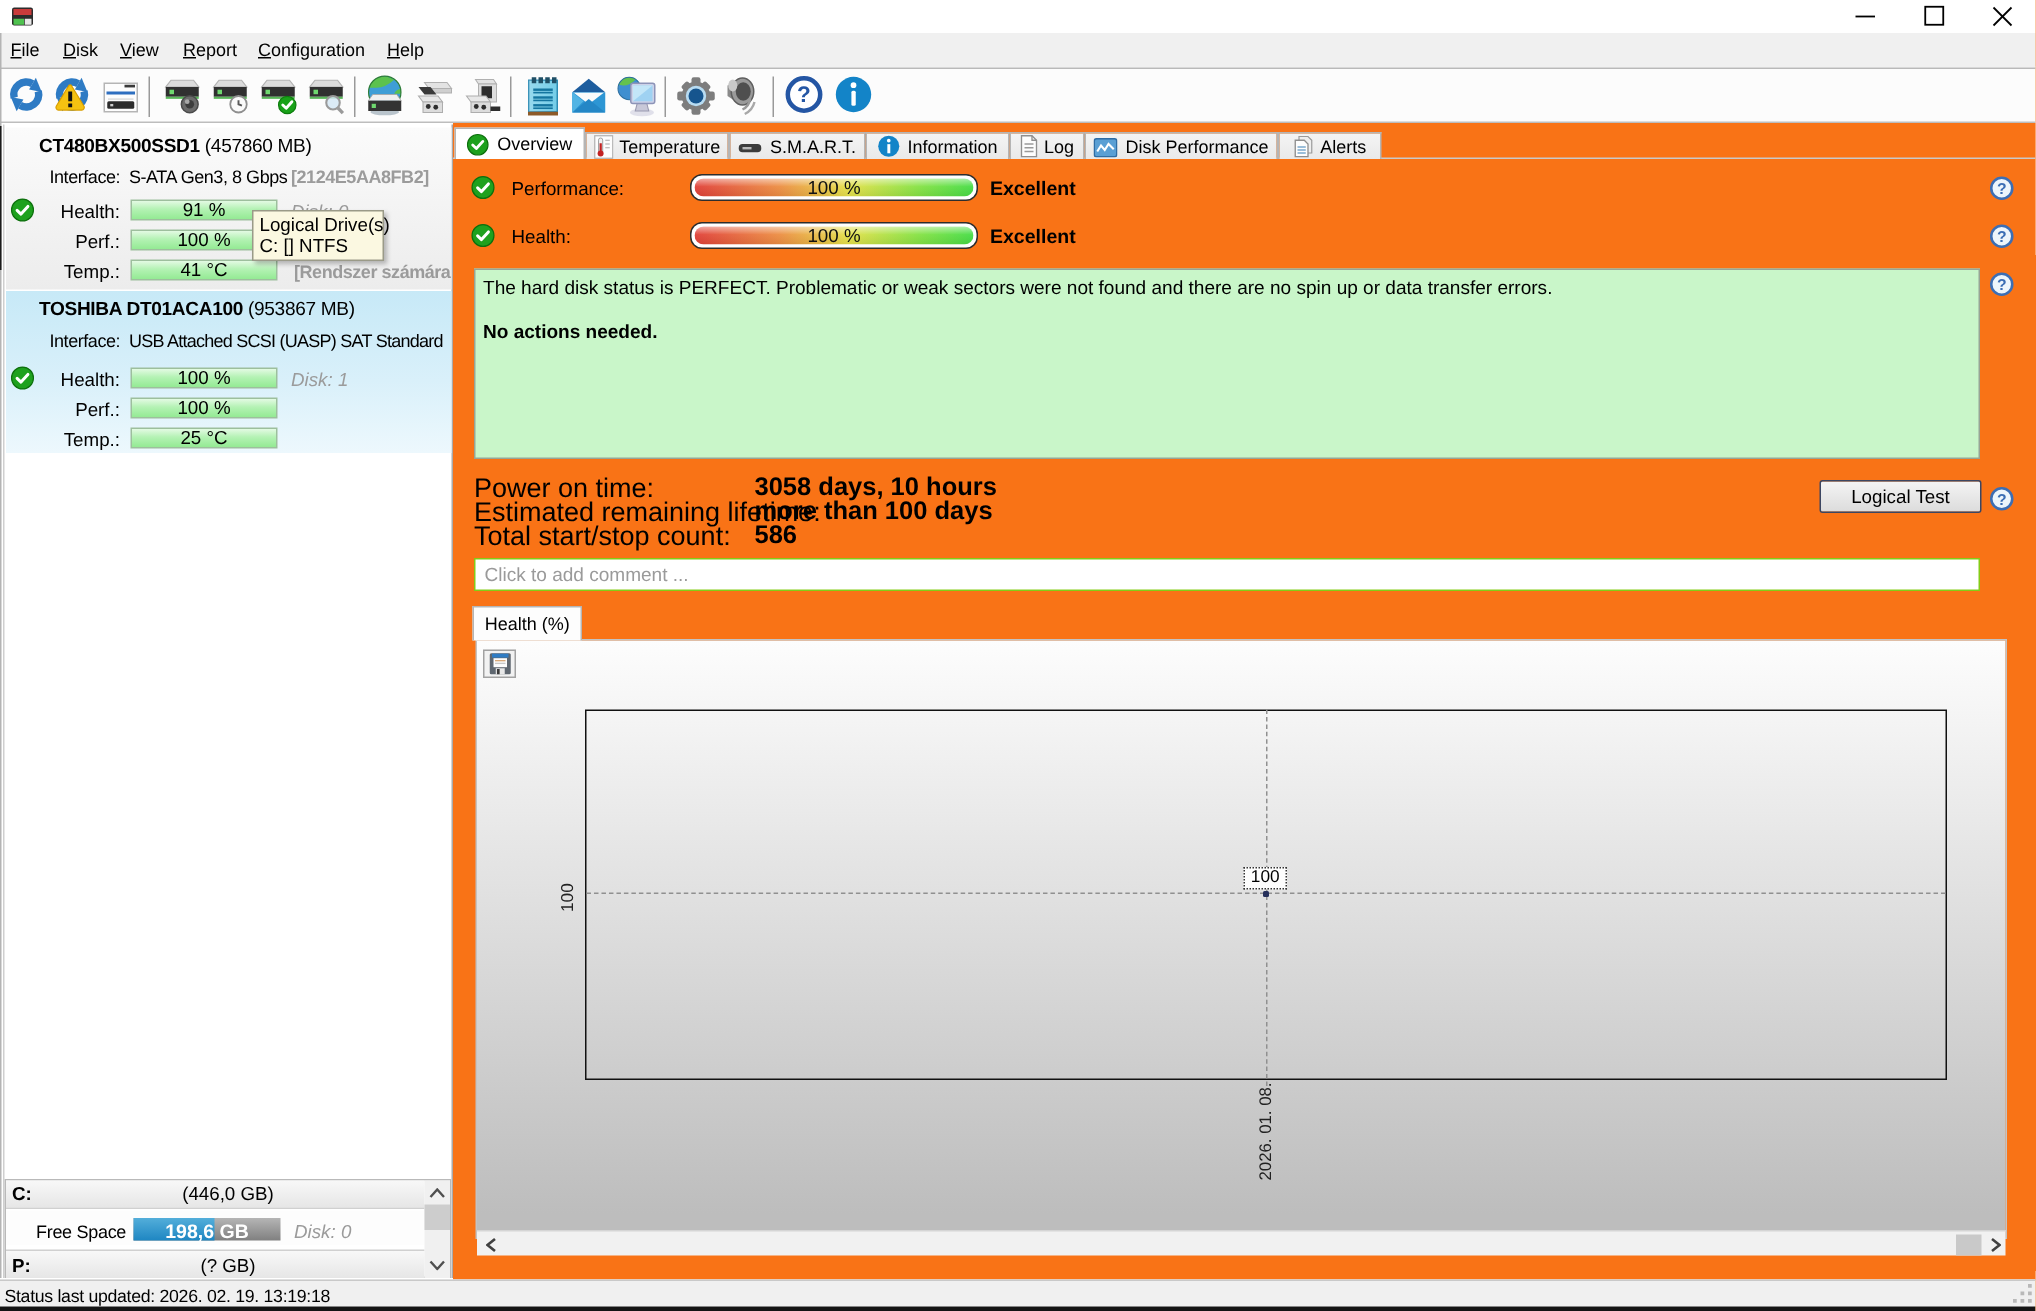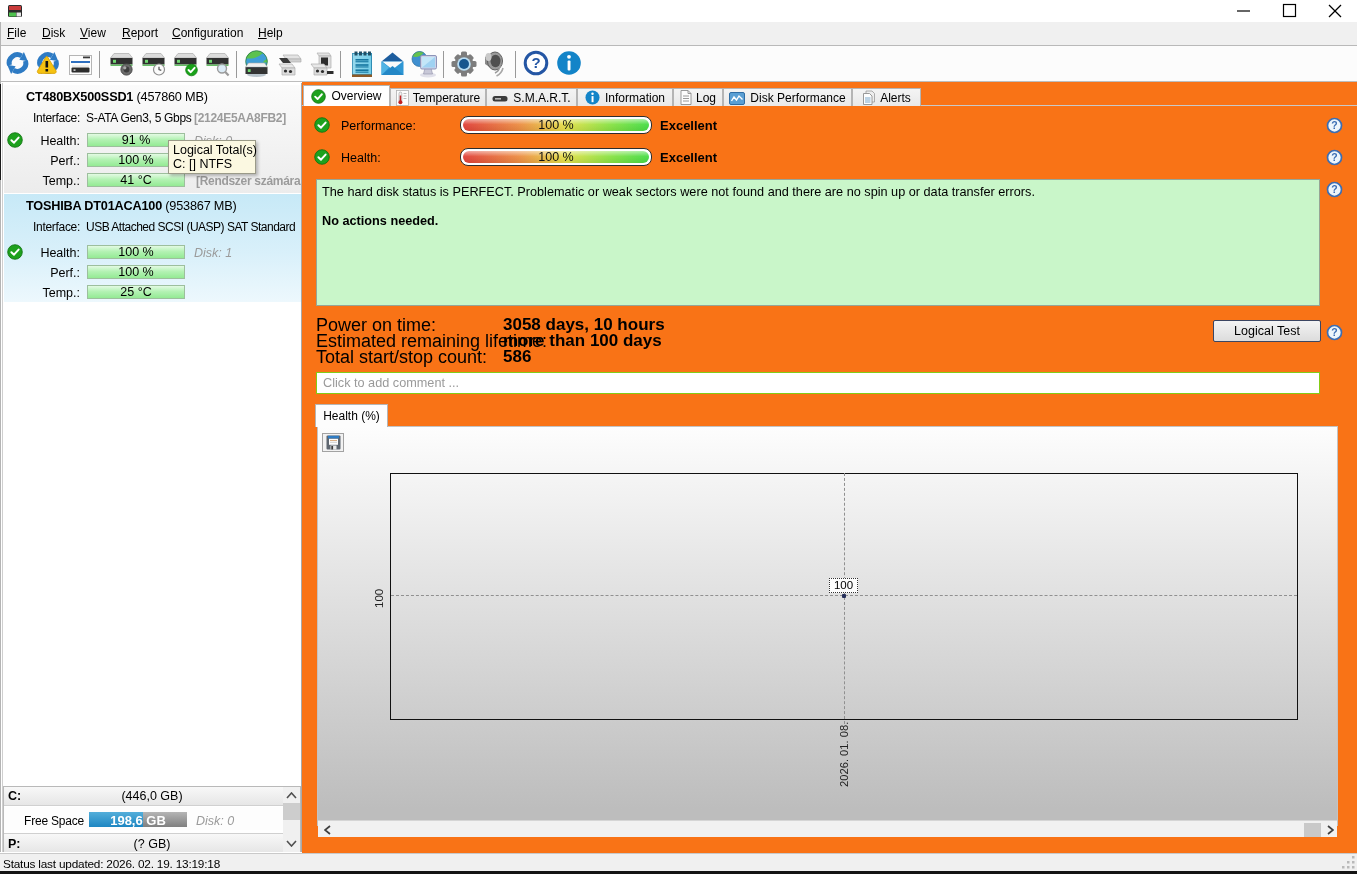--- a/index.html
+++ b/index.html
@@ -244,21 +244,21 @@
   <svg class="ticon" style="left:556px" width="26" height="26" viewBox="0 0 26 26">
     <circle cx="13" cy="13" r="11.8" fill="#1384c8"></circle>
     <rect x="11.6" y="10.5" width="2.9" height="10" fill="#fff" rx="1"></rect>
     <circle cx="13" cy="6.8" r="1.9" fill="#fff"></circle>
   </svg>
 </div>
 <div class="abs" id="leftpanel">
   <div class="entry" id="entry1">
     <div class="etitle" style="top:5px">CT480BX500SSD1 <span>(457860 MB)</span></div>
     <div class="eif" style="left:29px;top:26px">Interface:</div>
-    <div class="eif" style="left:82px;top:26px">S-ATA Gen3, 5 Gbps</div>
+    <div class="eif" style="left:82px;top:26px">S-ATA Gen3, 8 Gbps</div>
     <div class="gray-b" style="left:190px;top:26px">[2124E5AA8FB2]</div>
     <svg class="abs chk" style="left:3px;top:47px" width="16" height="16" viewBox="0 0 16 16">
         <circle cx="8" cy="8" r="7.3" fill="#1ea11e" stroke="#0d700d" stroke-width="0.8"></circle>
         <path d="M4.4 8.2 L 7 10.7 L 11.6 5.6" stroke="#fff" stroke-width="2" fill="none" stroke-linecap="round" stroke-linejoin="round"></path>
       </svg>
     <div class="elabel" style="top:49px">Health:</div>
     <div class="gbar" style="top:48px">91 %</div>
     <div class="gray-it" style="left:190px;top:49px">Disk: 0</div>
     <div class="elabel" style="top:69px">Perf.:</div>
     <div class="gbar" style="top:68px">100 %</div>
@@ -306,21 +306,21 @@
           <polyline points="1,6 5.5,1 10,6" stroke="#505050" stroke-width="1.6" fill="none"></polyline>
         </svg>
       <div class="abs" style="left:0;top:16px;width:17px;height:17px;background:#cdcdcd"></div>
       <svg class="abs" style="left:3px;top:53px" width="11" height="7">
           <polyline points="1,1 5.5,6 10,1" stroke="#505050" stroke-width="1.6" fill="none"></polyline>
         </svg>
     </div>
   </div>
 
   <div class="abs" style="left:165px;top:57px;width:88px;height:34px;background:#fbf8e1;border:1px solid #9a9a88;box-shadow:2px 2px 3px rgba(0,0,0,0.25);z-index:5">
-    <div style="position:absolute;left:4px;top:2px;font-size:12.5px;white-space:pre">Logical Total(s)
+    <div style="position:absolute;left:4px;top:2px;font-size:12.5px;white-space:pre">Logical Drive(s)
 C: [] NTFS</div>
   </div>
 </div>
 <div class="abs" id="rightpanel">
 
   <div class="abs" id="tabbar" style="left:0;top:3px;width:1055px;height:21px;font-size:12px">
     <div class="tab active" style="left:1px;width:87px;top:0;height:21px"><svg width="15" height="15" viewBox="0 0 16 16" style="margin:0 5px 0 0">
           <circle cx="8" cy="8" r="7.3" fill="#1ea11e" stroke="#0d700d" stroke-width="0.8"></circle>
           <path d="M4.4 8.2 L 7 10.7 L 11.6 5.6" stroke="#fff" stroke-width="2" fill="none" stroke-linecap="round" stroke-linejoin="round"></path>
         </svg>Overview</div>

